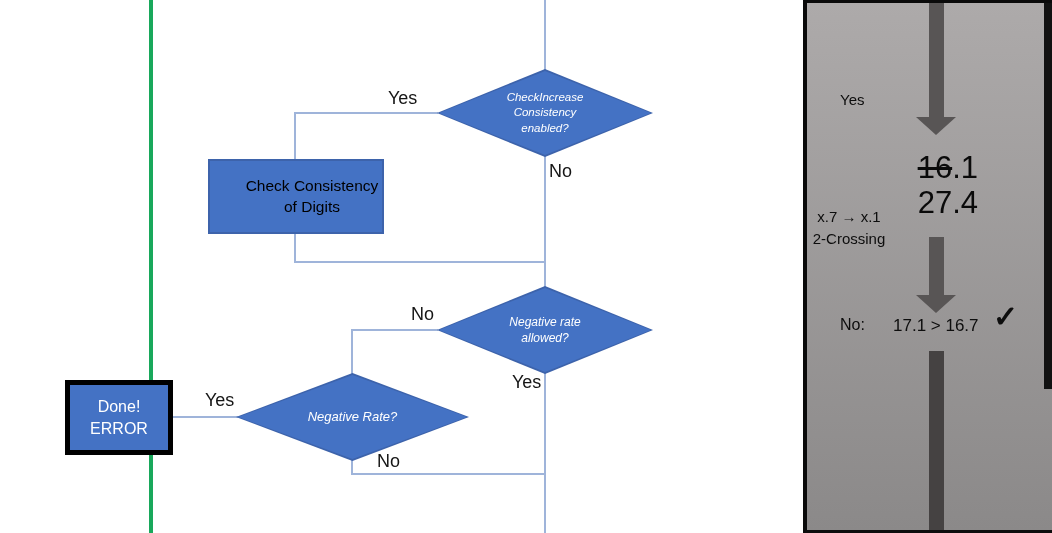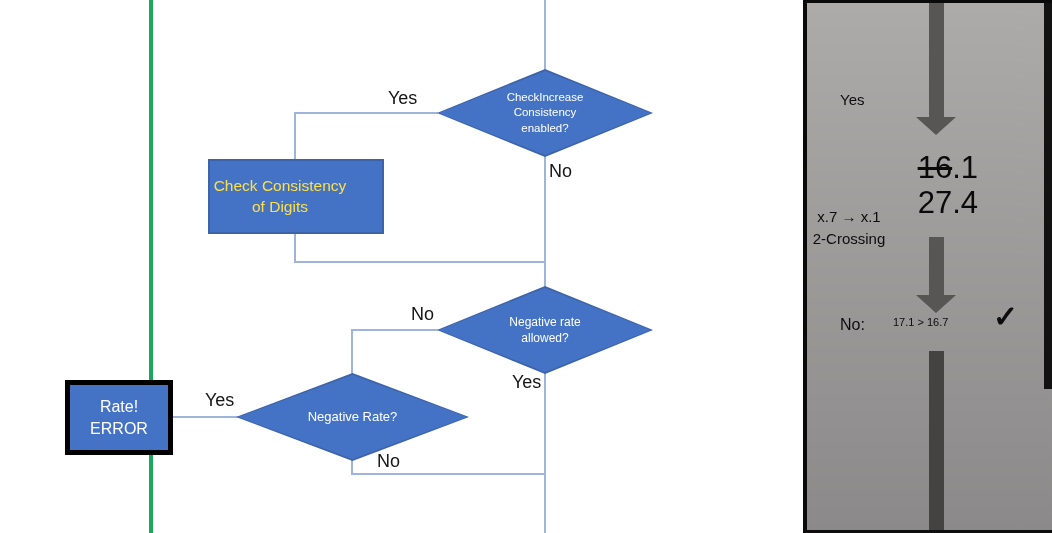--- a/index.html
+++ b/index.html
@@ -24,34 +24,34 @@
   .c-h3{left:352px;top:329px;width:86px;height:2px;}
   .c-v3{left:351px;top:329px;width:2px;height:46px;}
   .c-h4{left:172px;top:416px;width:66px;height:2px;}
   .c-v4{left:351px;top:459px;width:2px;height:16px;}
   .c-h5{left:351px;top:473px;width:195px;height:2px;}
   
   .diamond{clip-path:polygon(50% 0,100% 50%,50% 100%,0 50%);background:var(--shape-border);}
   .diamond .inner{
     position:absolute;left:2px;top:2px;right:2px;bottom:2px;
     clip-path:polygon(50% 0,100% 50%,50% 100%,0 50%);
-    background:var(--shape-fill);display:flex;align-items:center;justify-content:center;
+    background:var(--shape-fill);display:flex;align-items:center;justify-content:center;font-style:italic;
   }
   .diamond .txt{color:#fff;text-align:center;line-height:1.35;}
   .d1{left:437px;top:69px;width:216px;height:88px;}
   .d1 .txt{font-size:11.5px;width:110px;}
   .d2{left:437px;top:286px;width:216px;height:88px;}
   .d2 .txt{font-size:12px;width:120px;}
   .d3{left:236px;top:373px;width:233px;height:88px;}
   .d3 .txt{font-size:13px;width:160px;}
   .process{
     left:208px;top:159px;width:176px;height:75px;background:var(--shape-fill);
     border:2px solid var(--shape-border);box-sizing:border-box;
-    display:flex;align-items:center;justify-content:flex-start;
-    color:#fde047;font-size:15.5px;text-align:center;line-height:1.3;
+    display:flex;align-items:center;justify-content:flex-end;
+    color:#000000;font-size:15.5px;text-align:center;line-height:1.3;
   }
   .process .txt{width:140px;}
   .done{
     left:65px;top:380px;width:108px;height:75px;background:var(--shape-fill);
     border:5px solid #000;box-sizing:border-box;
     display:flex;flex-direction:column;align-items:center;justify-content:center;
     color:#fff;font-size:16px;line-height:1.35;text-align:center;
   }
   
   .lbl{font-size:18px;color:#151515;}
@@ -71,21 +71,21 @@
   .a1-bar{top:0;height:114px;}
   .a2-bar{top:234px;height:58px;}
   .a-head{left:109px;width:0;height:0;border-left:20px solid transparent;border-right:20px solid transparent;border-top:18px solid var(--arrow);}
   .a1-head{top:114px;} .a2-head{top:292px;}
   .bar3{left:122px;top:348px;width:15px;height:179px;background:var(--bar);}
   .p-yes{left:33px;top:88px;}
   .note{left:0;top:167px;width:84px;text-align:center;line-height:22px;margin-top:36px;}
   .nums{left:91px;top:147px;width:80px;text-align:right;font-size:31px;line-height:35px;color:#0a0a0a;}
   .struck{text-decoration:line-through;text-decoration-thickness:3px;}
   .res-no{left:33px;top:313px;font-size:16px;}
-  .res-cmp{left:86px;top:313px;font-size:11px;}
+  .res-cmp{left:86px;top:313px;font-size:17px;}
   .res-check{left:186px;top:296px;font-size:30px;font-weight:bold;}
 </style>
 </head>
 <body>
 
 <div class="canvas">
 
   <div class="abs green-line"></div>
   <div class="abs conn main-vline"></div>
   <div class="abs conn c-h1"></div>
@@ -114,21 +114,21 @@
     </div>
   </div>
 
   <div class="abs diamond d3">
     <div class="inner">
       <div class="txt">Negative Rate?</div>
     </div>
   </div>
 
   <div class="abs done">
-    <div>Rate!</div>
+    <div>Done!</div>
     <div>ERROR</div>
   </div>
 
   <div class="abs lbl yes1">Yes</div>
   <div class="abs lbl no1">No</div>
   <div class="abs lbl no2">No</div>
   <div class="abs lbl yes2">Yes</div>
   <div class="abs lbl yes3">Yes</div>
   <div class="abs lbl no3">No</div>
 

